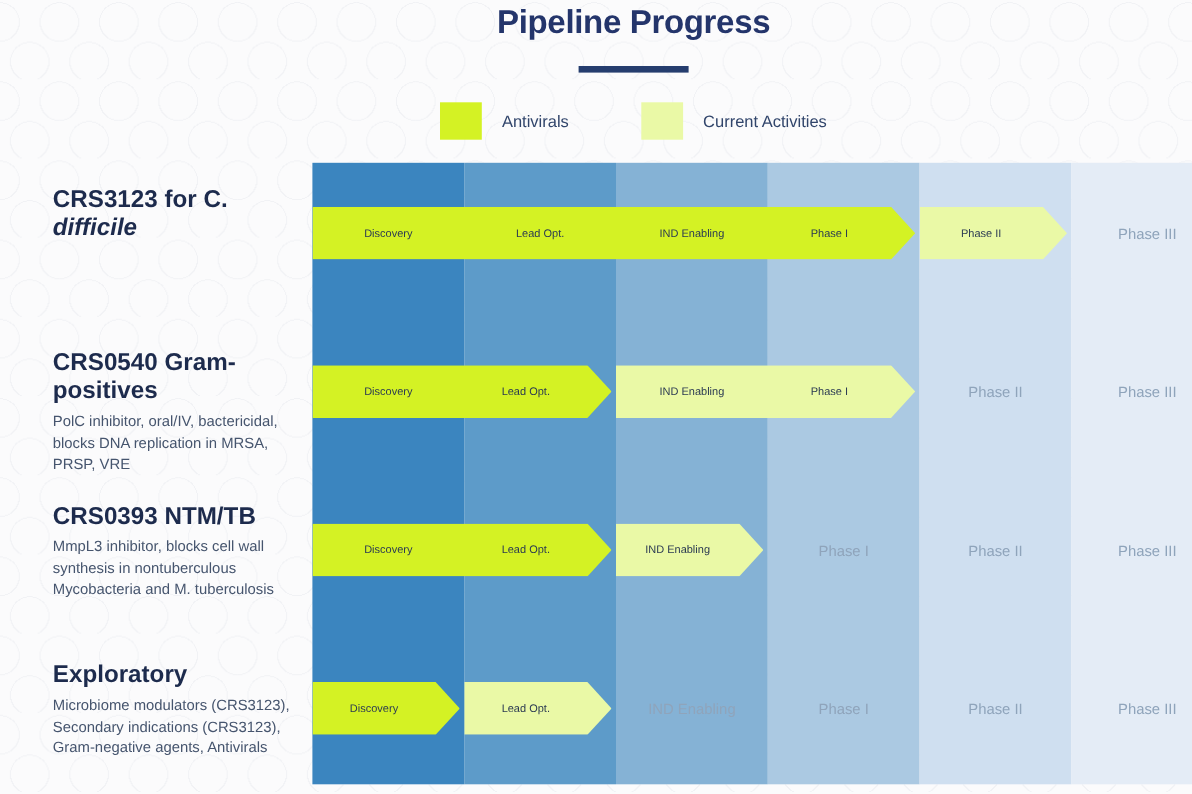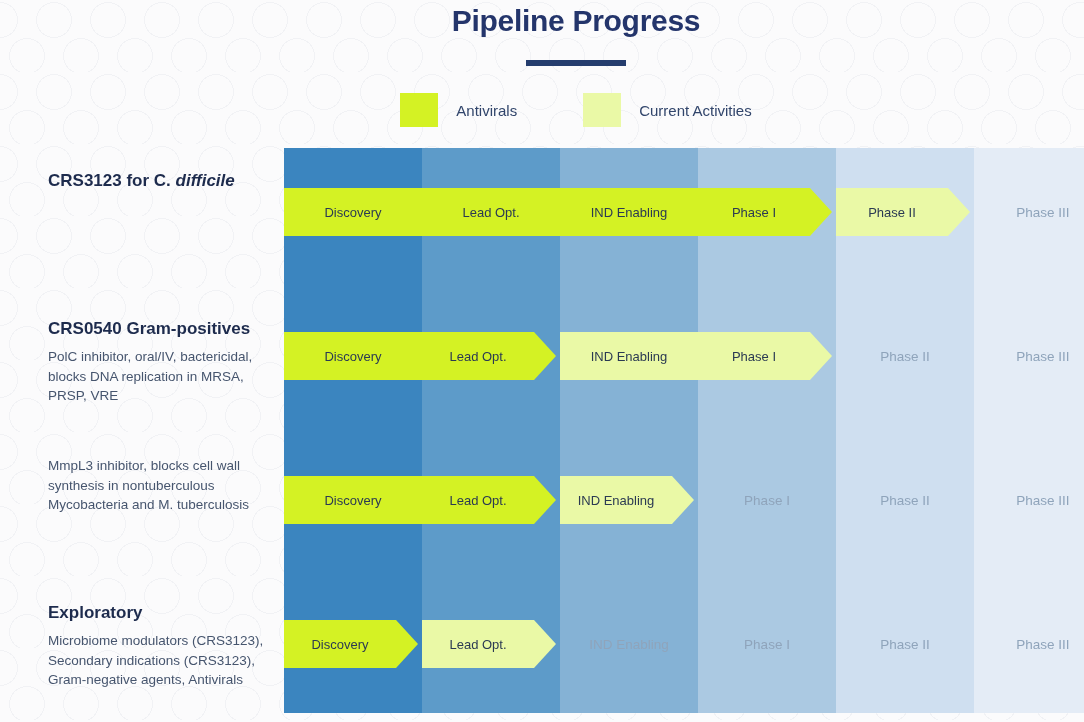--- a/index.html
+++ b/index.html
@@ -114,21 +114,21 @@
   .row-2 { top: 288px; }
   .row-3 { top: 432px; }
 
   .row-info {
     position: absolute;
     left: 14px;
     top: 0;
     width: 226px;
   }
   .row-title {
-    font-size: 17px;
+    font-size: 22px;
     font-weight: bold;
     color: #1d2b4d;
     line-height: 26px;
     margin: 0 0 5px 0;
   }
   .row-title em {
     font-style: italic;
     font-weight: bold;
   }
   .row-desc {
@@ -152,21 +152,21 @@
     display: flex;
     align-items: center;
     justify-content: center;
   }
   .seg-completed { background: #d4f224; }
   .seg-current   { background: #eaf9a6; }
   .seg-arrow {
     clip-path: polygon(0 0, calc(100% - 22px) 0, 100% 50%, calc(100% - 22px) 100%, 0 100%);
   }
   .seg-label {
-    font-size: 13px;
+    font-size: 10px;
     color: #2b3a52;
     white-space: nowrap;
   }
   
   .seg-cells {
     position: absolute;
     top: 0;
     height: 48px;
     display: flex;
   }
@@ -290,20 +290,21 @@
                 <span class="seg-label">IND Enabling</span>
               </div>
               <div class="seg-cell" style="width: 112px;">
                 <span class="seg-label">Phase I</span>
               </div>
             </div>
           </div>
         </div>
         <div class="row row-2">
           <div class="row-info" style="top: 20px;">
+            <div class="row-title">CRS0393 NTM/TB</div>
             <div class="row-desc">MmpL3 inhibitor, blocks cell wall synthesis in nontuberculous Mycobacteria and M. tuberculosis</div>
           </div>
           <div class="inactive-labels" style="top: 40px;">
             <div class="inactive-cell" style="width: 138px;"></div>
             <div class="inactive-cell" style="width: 138px;"></div>
             <div class="inactive-cell" style="width: 138px;"></div>
             <div class="inactive-cell" style="width: 138px;">Phase I</div>
             <div class="inactive-cell" style="width: 138px;">Phase II</div>
             <div class="inactive-cell" style="width: 138px;">Phase III</div>
           </div>

